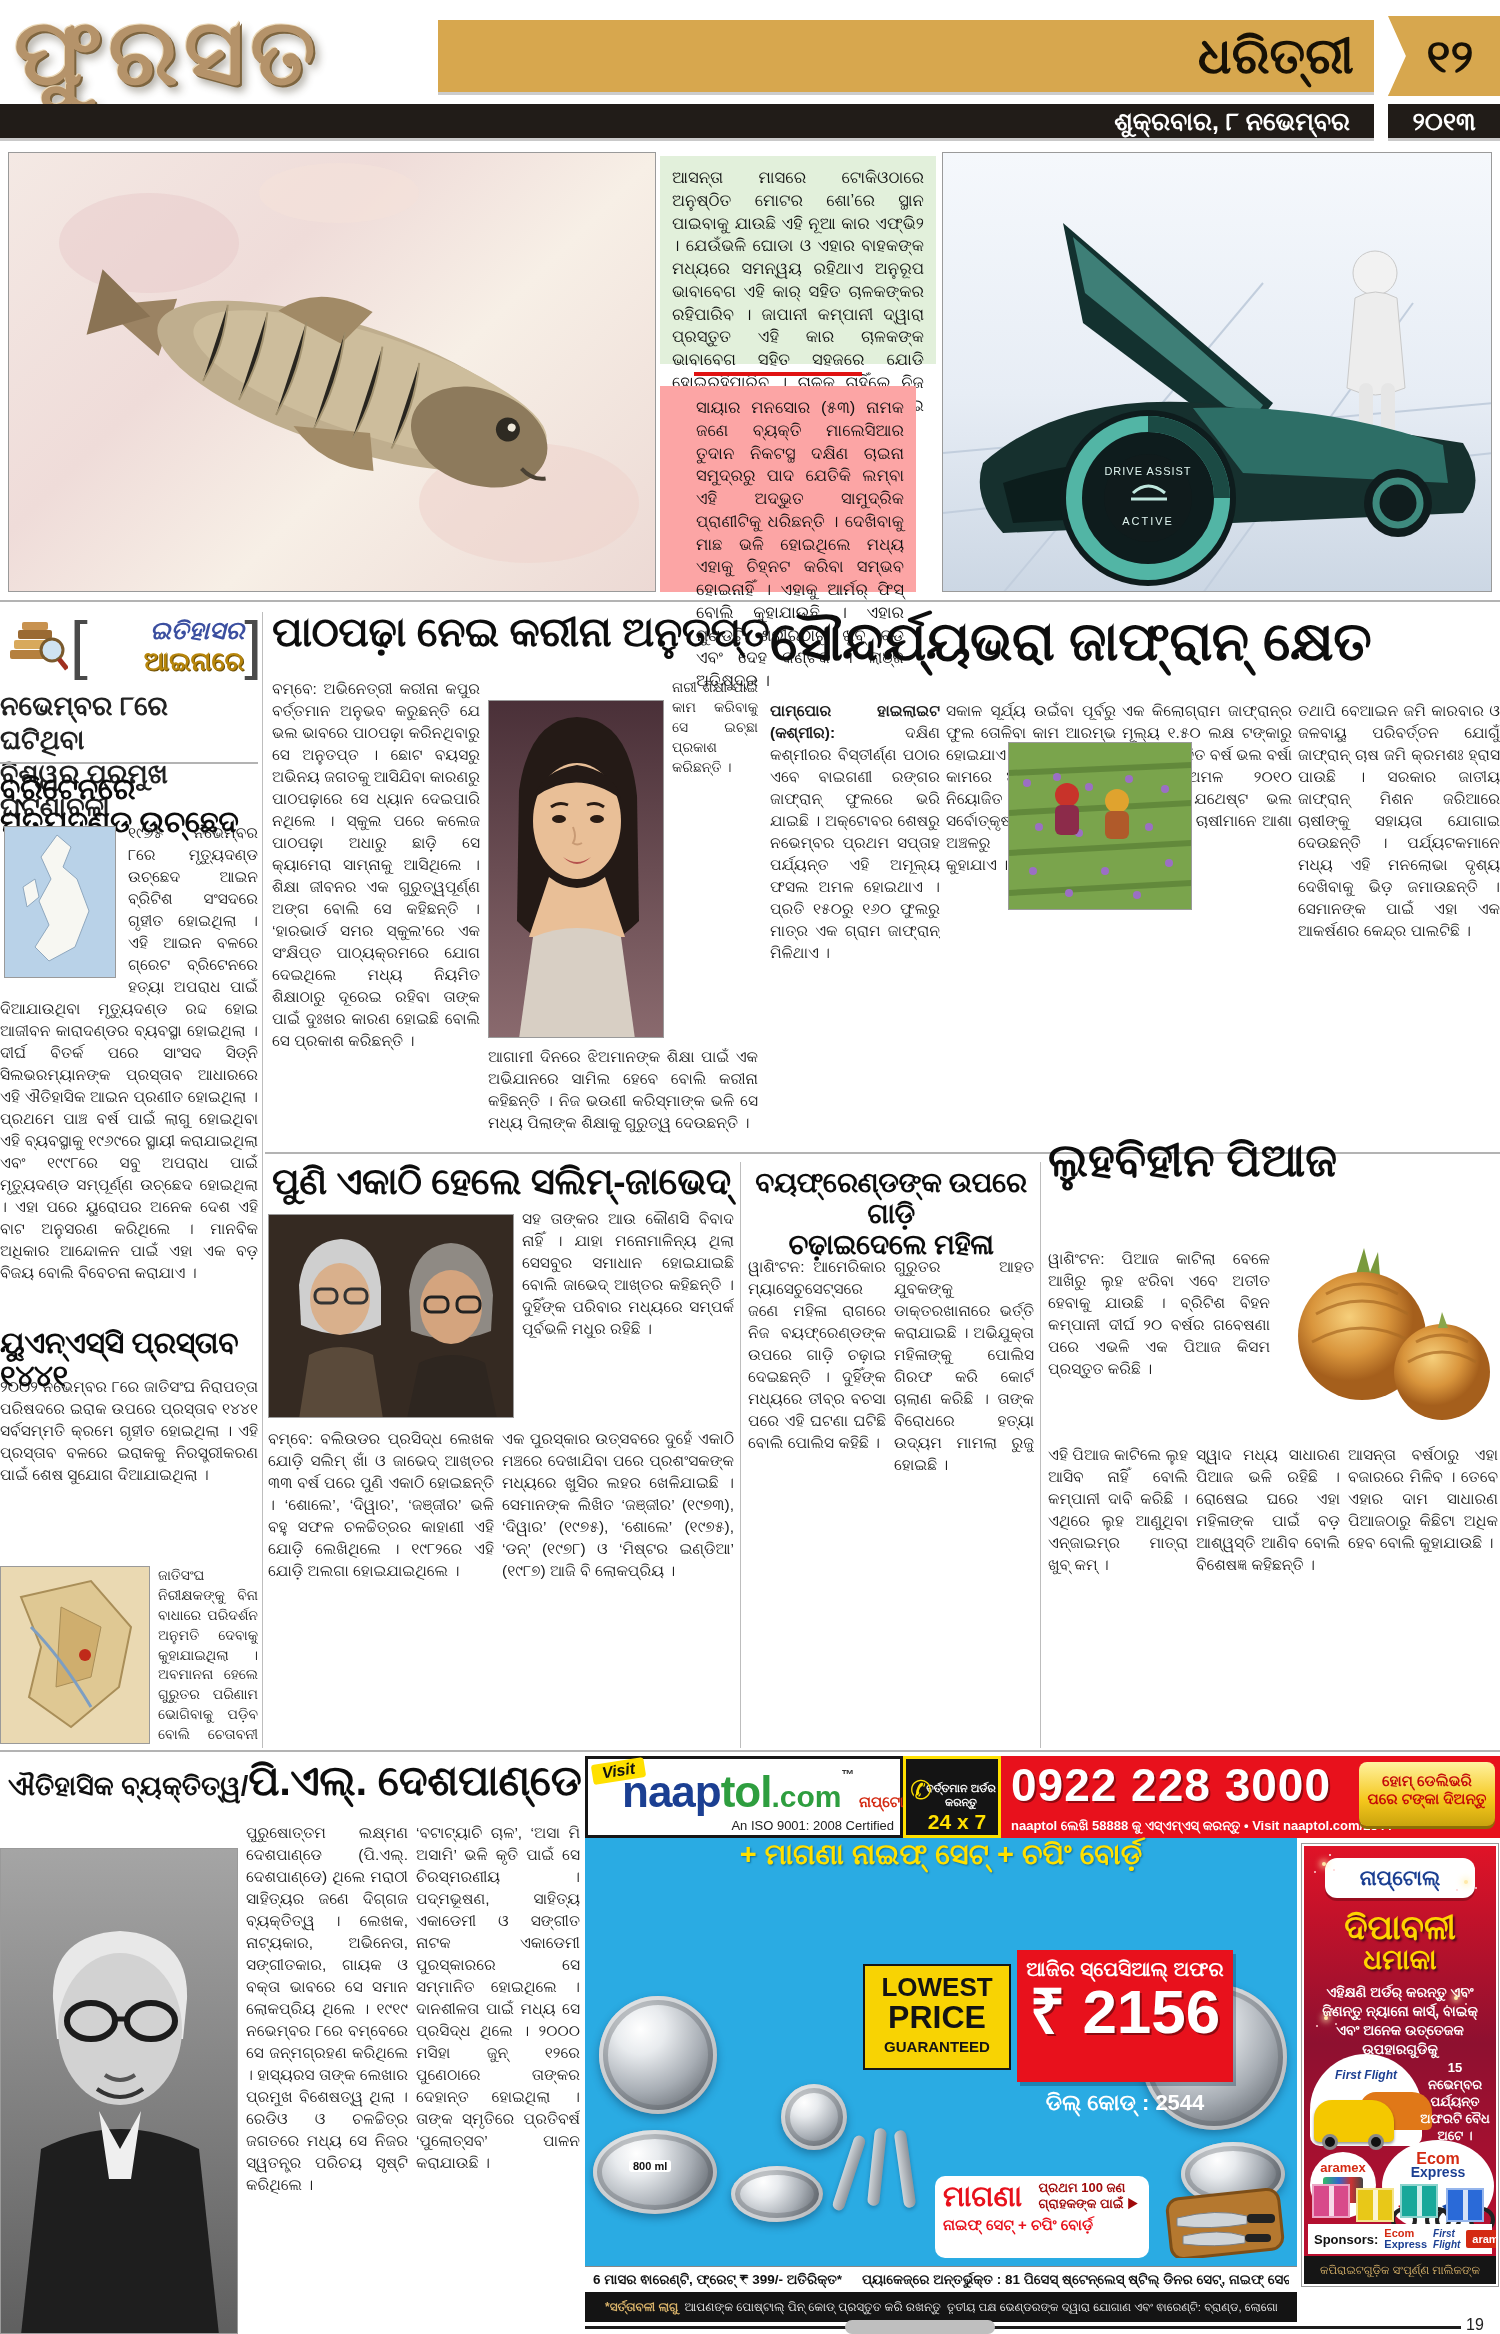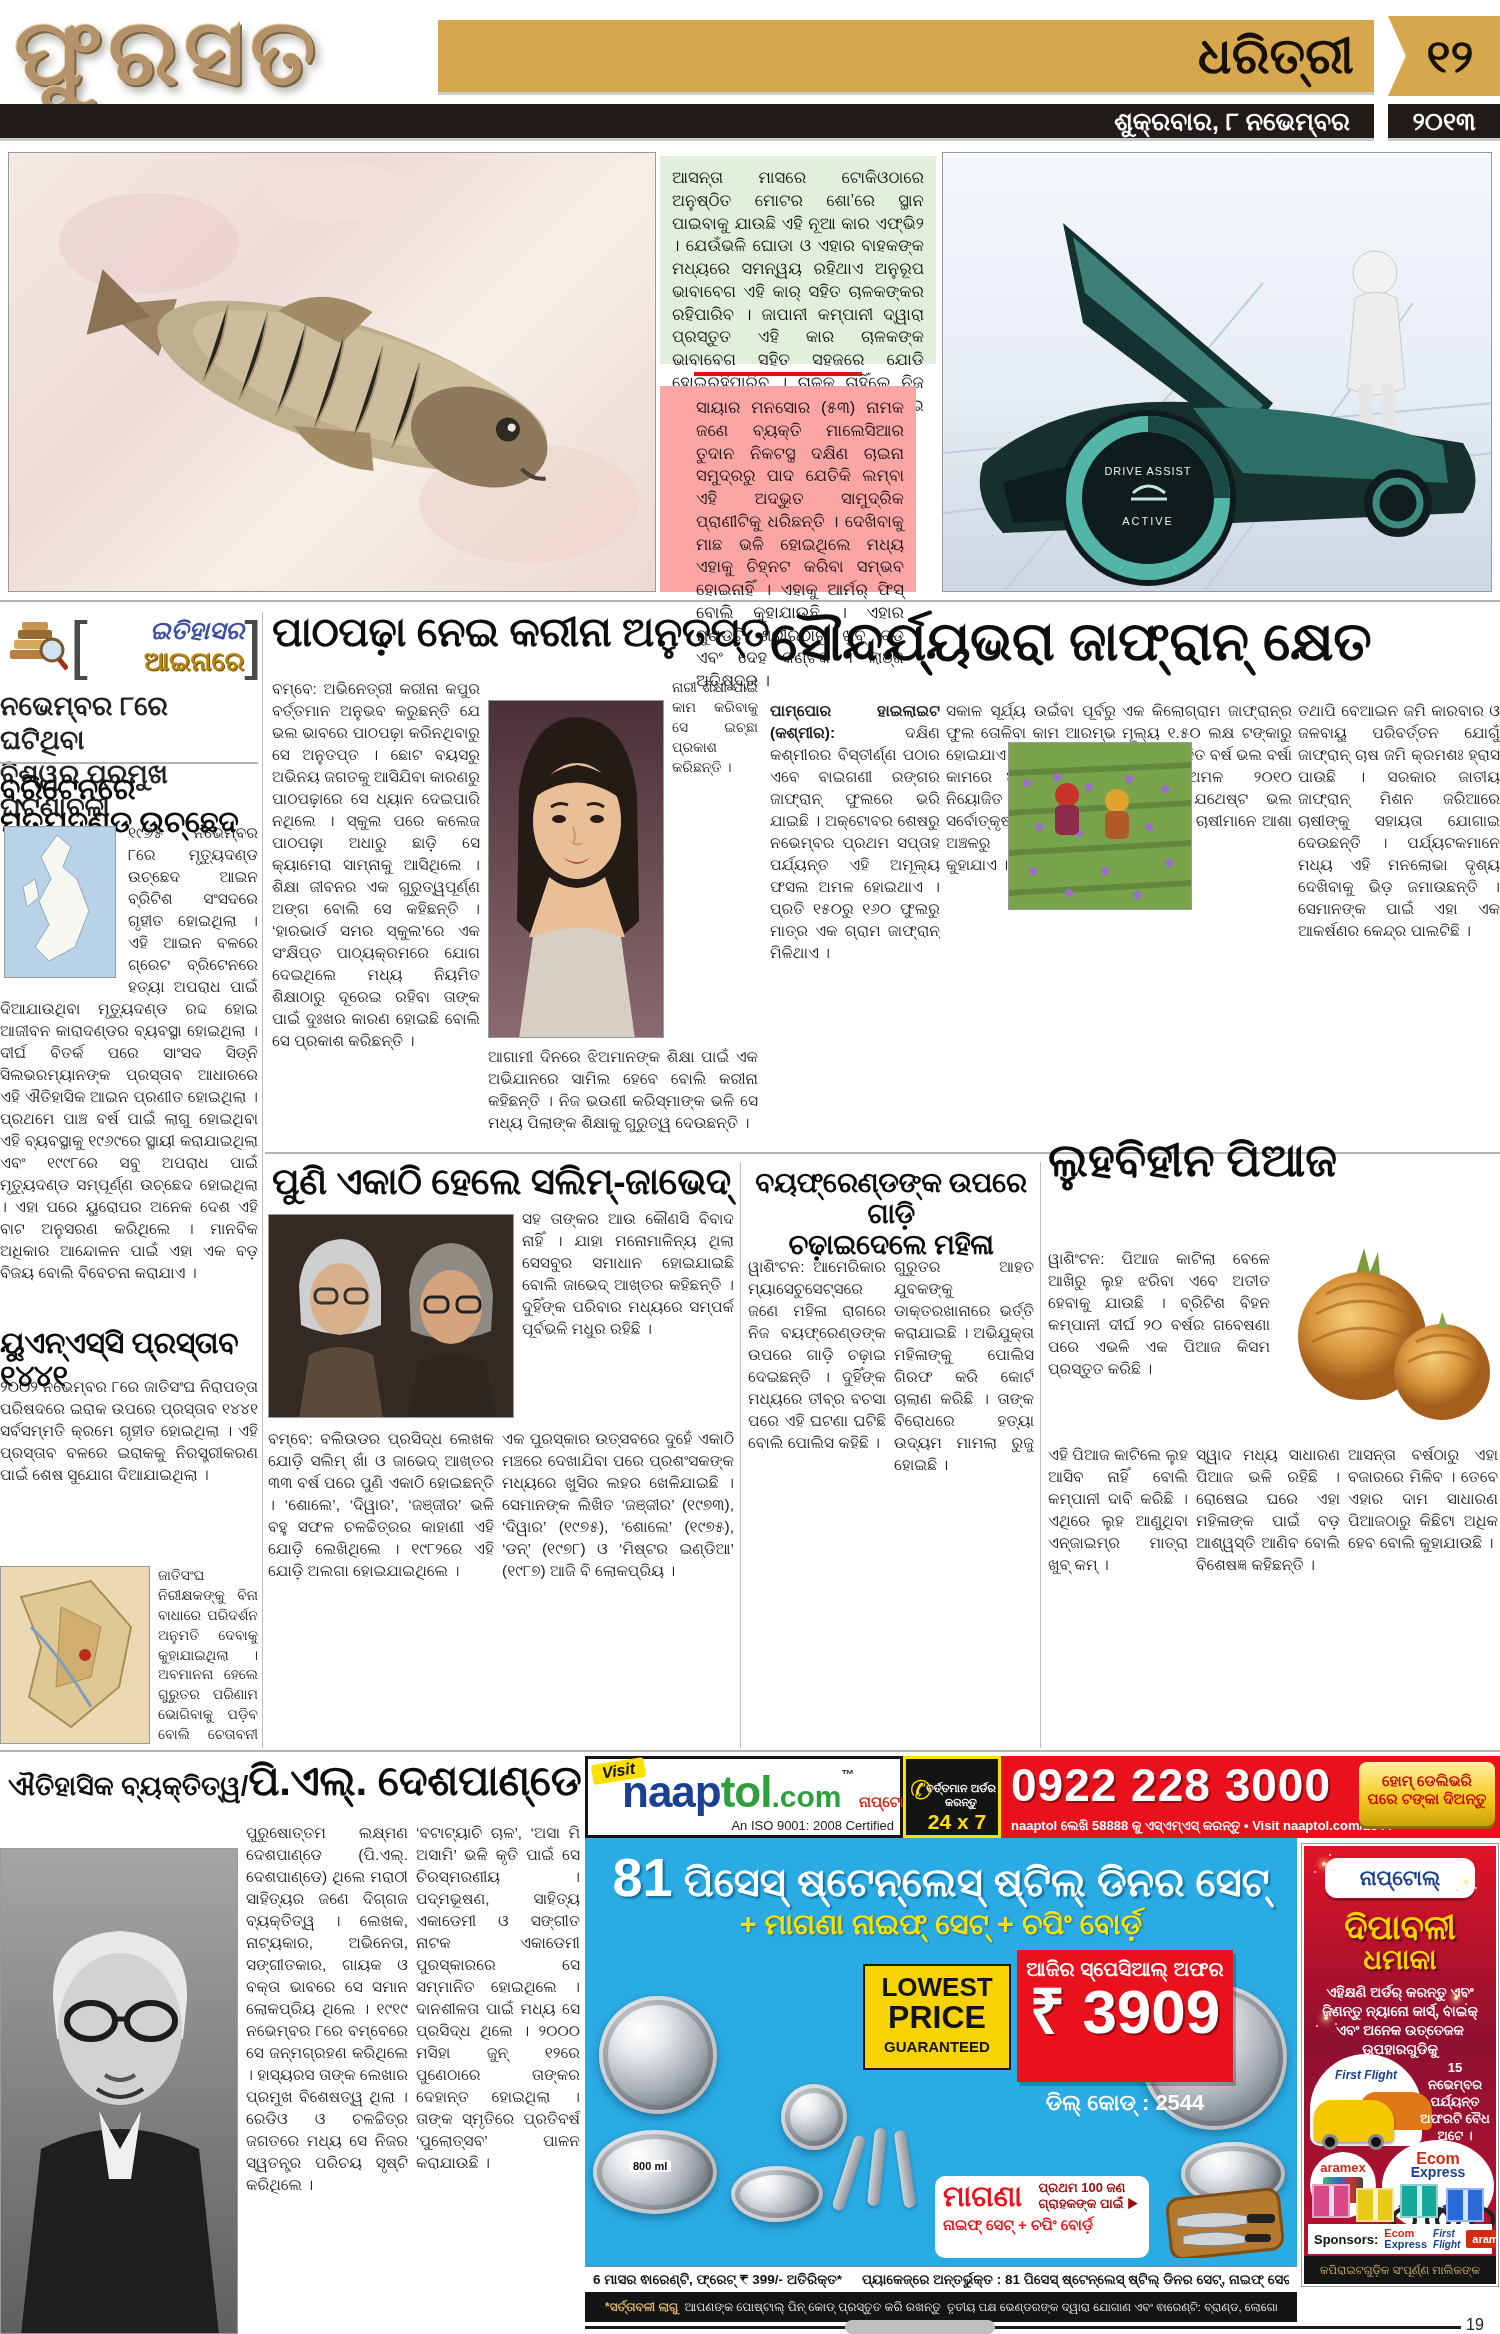--- a/index.html
+++ b/index.html
@@ -345,23 +345,20 @@
   <div class="abs" style="left:1001px;top:1756px;width:499px;height:82px;background:#e8111c;">
     <div style="position:absolute;left:10px;top:2px;color:#fff;font-size:46px;font-weight:900;letter-spacing:1px;text-shadow:2px 2px 0 #8d0a10;">0922 228 3000</div>
     <div style="position:absolute;left:10px;bottom:4px;color:#fff;font-size:13px;font-weight:700;">naaptol ଲେଖି 58888 କୁ ଏସ୍‌ଏମ୍‌ଏସ୍ କରନ୍ତୁ • Visit naaptol.com/2544</div>
     <div style="position:absolute;right:5px;top:6px;width:136px;height:64px;background:linear-gradient(180deg,#fff2a0,#f5c71c 60%,#caa40e);border-radius:8px;text-align:center;color:#c40a0a;font-weight:800;font-size:15px;padding-top:10px;box-sizing:border-box;box-shadow:0 3px 0 #8d6e06;">
       <div>ହୋମ୍ ଡେଲିଭରି</div>
       <div>ପରେ ଟଙ୍କା ଦିଅନ୍ତୁ</div>
     </div>
   </div>
 
   <div class="abs" style="left:585px;top:1838px;width:712px;height:428px;background:#2aabe3;">
-    <div style="text-align:center;padding-top:8px;">
-      <span style="font-size:54px;font-weight:900;color:#fff;text-shadow:2px 2px 2px #0d6d9c;">81</span><span style="font-size:40px;font-weight:800;color:#fff;text-shadow:2px 2px 2px #0d6d9c;"> ପିସେସ୍ ଷ୍ଟେନ୍‌ଲେସ୍ ଷ୍ଟିଲ୍ ଡିନର ସେଟ୍</span>
-    </div>
     <div style="text-align:center;font-size:29px;font-weight:800;color:#ffe000;text-shadow:1px 1px 2px #0d6d9c;">+ ମାଗଣା ନାଇଫ୍ ସେଟ୍ + ଚପିଂ ବୋର୍ଡ଼</div>
 
     <div class="steel" style="left:14px;top:158px;width:118px;height:118px;"></div>
     <div class="steel" style="left:8px;top:292px;width:124px;height:84px;border-radius:50%;"></div>
     <div style="position:absolute;left:44px;top:322px;background:#fff;color:#111;font-size:11px;font-weight:700;padding:0 4px;border-radius:3px;">800 ml</div>
     <div class="steel" style="left:146px;top:328px;width:92px;height:56px;"></div>
     <div class="steel" style="left:196px;top:246px;width:66px;height:66px;"></div>
     <div class="steel" style="left:556px;top:146px;width:146px;height:146px;"></div>
     <div class="steel" style="left:596px;top:304px;width:104px;height:64px;"></div>
     <div class="spoon" style="left:258px;top:296px;transform:rotate(18deg);"></div>
@@ -369,21 +366,21 @@
     <div class="spoon" style="left:314px;top:292px;transform:rotate(-8deg);"></div>
 
     <div style="position:absolute;left:278px;top:126px;width:148px;height:106px;background:#f8d303;border:2px solid #161616;text-align:center;color:#141414;box-sizing:border-box;">
       <div style="font-size:26px;font-weight:900;margin-top:6px;">LOWEST</div>
       <div style="font-size:32px;font-weight:900;line-height:0.9;">PRICE</div>
       <div style="font-size:15px;font-weight:900;margin-top:6px;">GUARANTEED</div>
     </div>
 
     <div style="position:absolute;left:432px;top:112px;width:216px;height:132px;background:#e8111c;text-align:center;box-shadow:3px 4px 0 rgba(0,40,70,.3);">
       <div style="color:#fff;font-size:20px;font-weight:700;margin-top:8px;">ଆଜିର ସ୍ପେସିଆଲ୍ ଅଫର</div>
-      <div style="color:#fff;font-size:62px;font-weight:900;line-height:1.0;text-shadow:2px 2px 0 #8d0a10;">₹ 3909</div>
+      <div style="color:#fff;font-size:62px;font-weight:900;line-height:1.0;text-shadow:2px 2px 0 #8d0a10;">₹ 2156</div>
     </div>
     <div style="position:absolute;left:432px;top:252px;width:216px;text-align:center;color:#fff;font-size:22px;font-weight:800;">ଡିଲ୍ କୋଡ୍ : 2544</div>
 
     <div style="position:absolute;left:350px;top:338px;width:214px;height:82px;background:#fff;border-radius:10px;padding:4px 8px;box-sizing:border-box;">
       <span style="font-size:29px;font-weight:900;color:#e8111c;">ମାଗଣା</span>
       <span style="display:inline-block;vertical-align:top;margin-left:12px;font-size:13px;font-weight:800;color:#a00a0a;line-height:1.25;">
         <span style="display:block;">ପ୍ରଥମ 100 ଜଣ</span>
         <span style="display:block;">ଗ୍ରାହକଙ୍କ ପାଇଁ ▶</span>
       </span>
       <div style="font-size:15px;font-weight:800;color:#e8111c;margin-top:2px;">ନାଇଫ୍ ସେଟ୍ + ଚପିଂ ବୋର୍ଡ଼</div>

